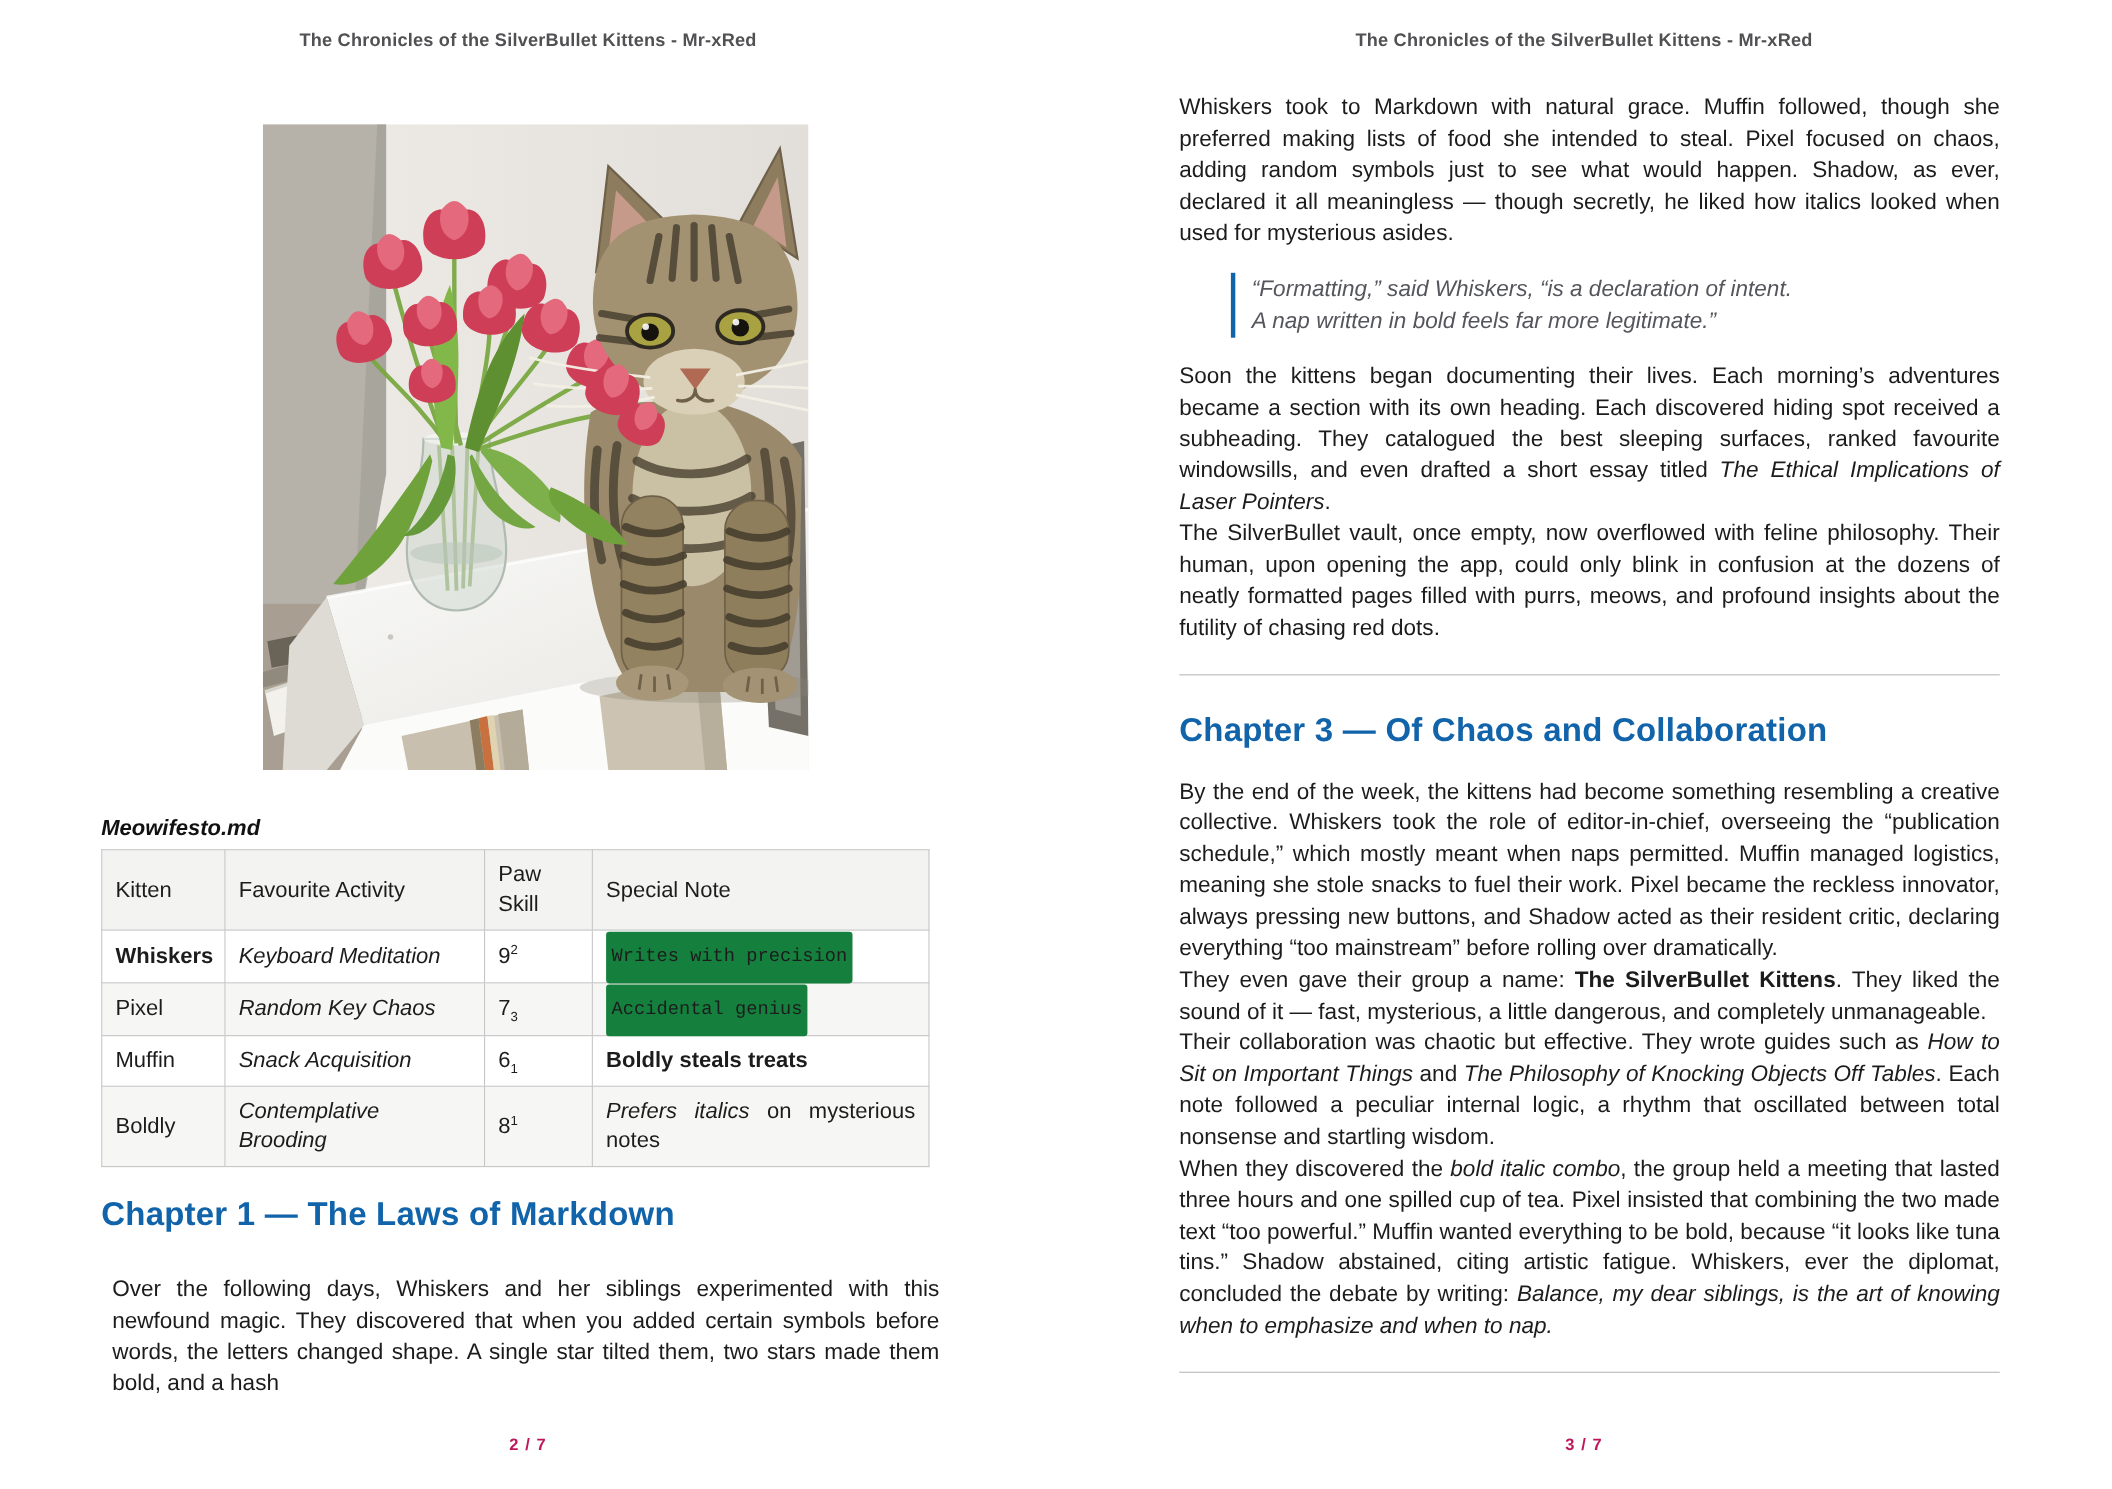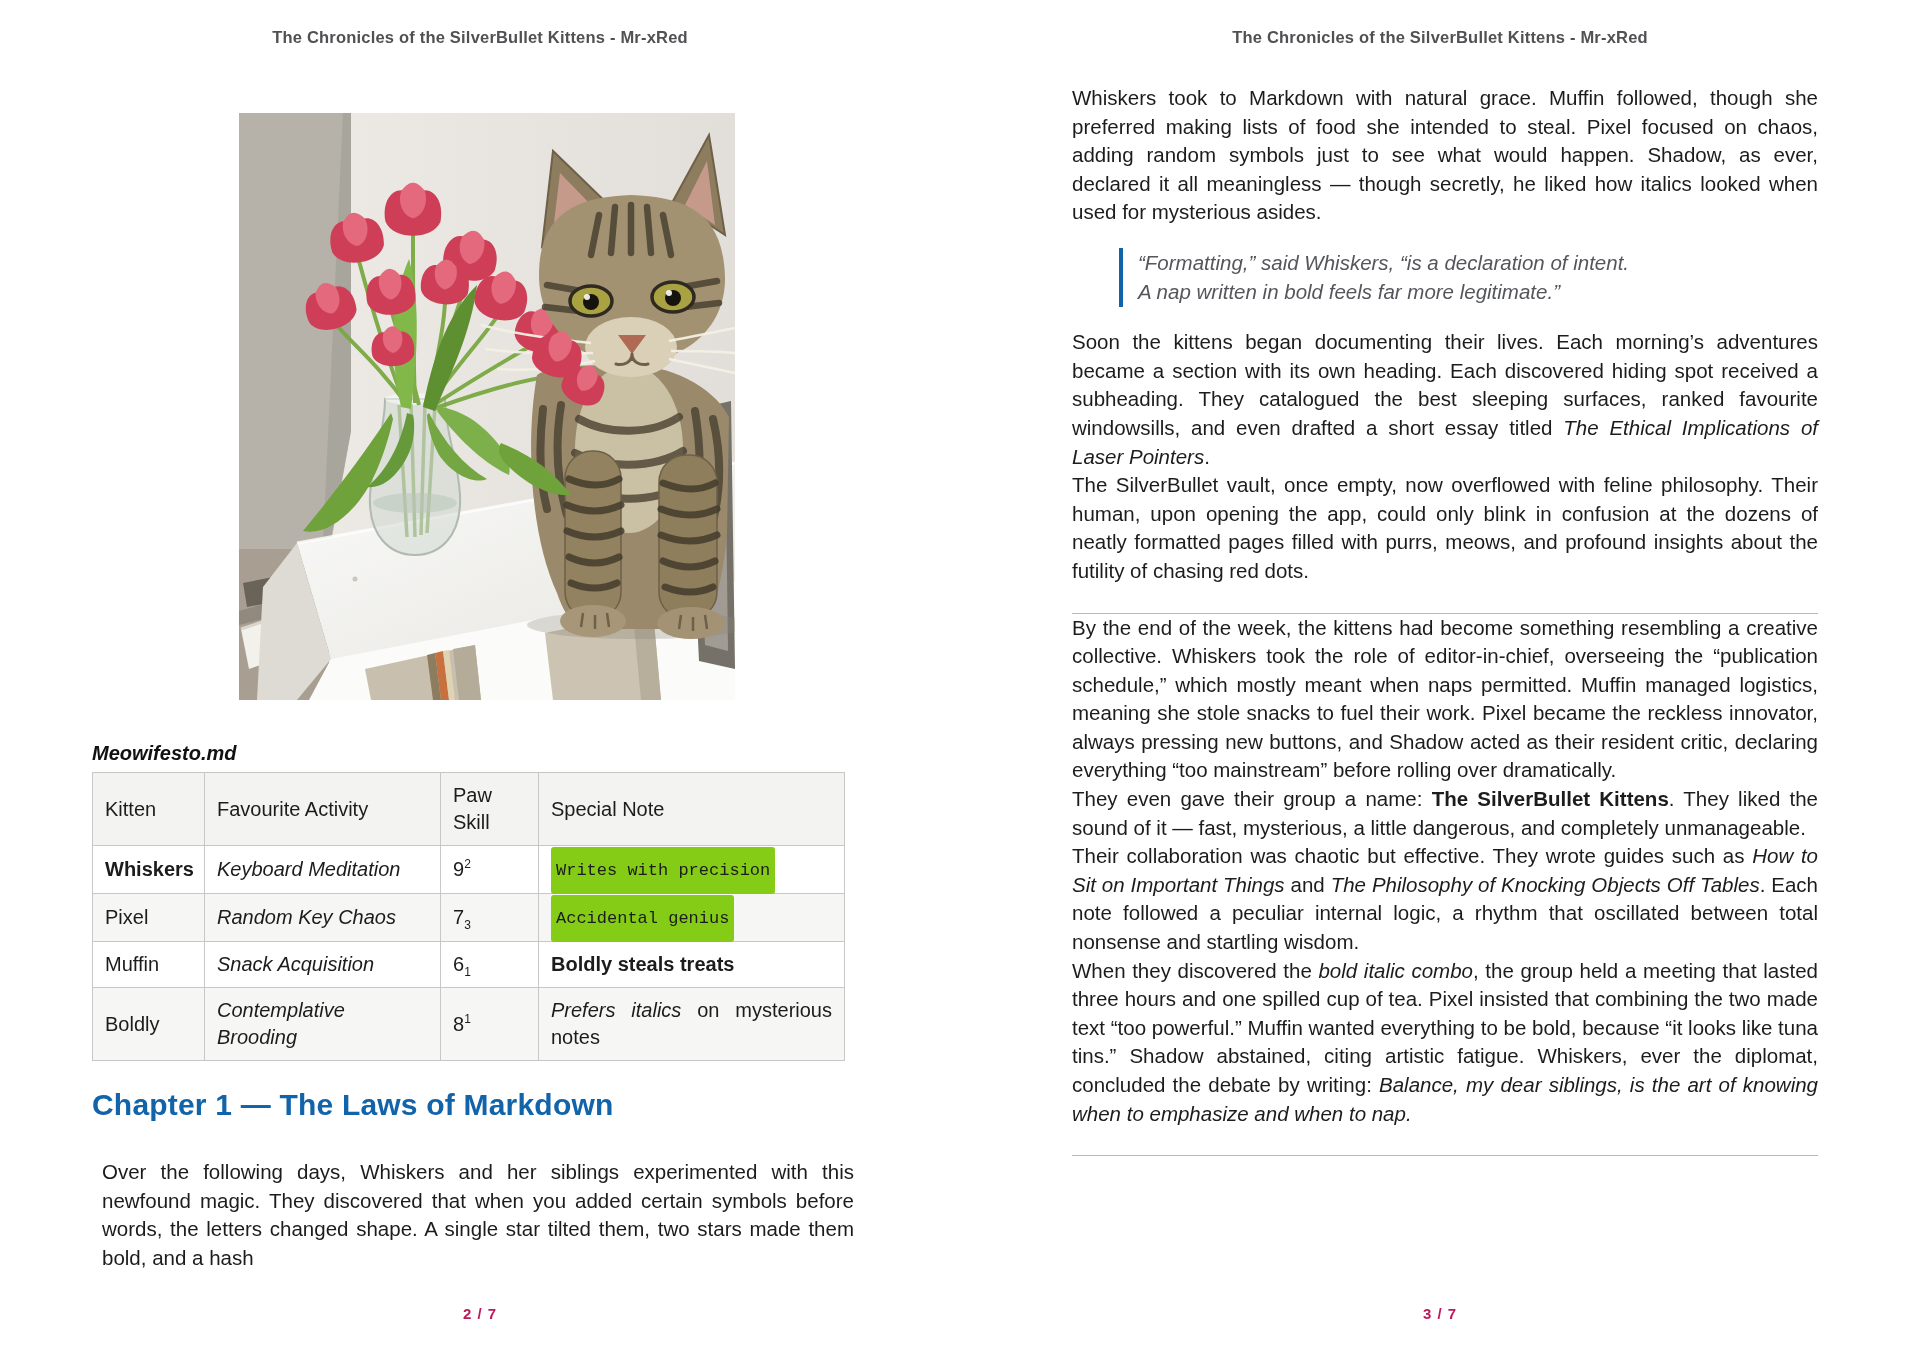--- a/index.html
+++ b/index.html
@@ -24,21 +24,21 @@
   .chapter{font-size:30px;line-height:34px;font-weight:bold;color:#1163aa;margin:0;letter-spacing:.2px;}
   #left-chapter{position:absolute;left:92px;top:1088px;}
   #left-paragraph{position:absolute;left:102px;top:1158px;width:752px;}
   .flow{position:absolute;left:112px;top:84px;width:746px;}
   .flow p{margin:0;}
   .flow blockquote{margin:21px 0 21px 47px;border-left:4px solid #1163aa;padding:1px 0 1px 15px;
     color:#55565c;font-size:20.5px;line-height:28.6px;font-style:italic;text-align:left;}
   .flow hr{border:none;border-top:1.5px solid #b9b9ba;margin:27px 0 0 0;}
   .flow .chapter{margin:34px 0 24px 0;}
   .i{font-style:italic;} .b{font-weight:bold;}
-  .code{font-family:"Liberation Mono","DejaVu Sans Mono",monospace;font-size:17px;background:#84cc16;
+  .code{font-family:"Liberation Mono","DejaVu Sans Mono",monospace;font-size:17px;background:#15803d;
     padding:14px 5px;border-radius:3px;white-space:nowrap;}
   sup,sub{font-size:12px;line-height:0;}
 </style>
 </head>
 <body>
 
 <div class="doc">
 
   <section class="page" id="page-left">
     <header class="page-header">The Chronicles of the SilverBullet Kittens - Mr-xRed</header>
@@ -249,20 +249,21 @@
   </section>
 
   <section class="page" id="page-right">
     <header class="page-header">The Chronicles of the SilverBullet Kittens - Mr-xRed</header>
     <div class="flow" id="right-flow">
         <p class="body-p"><span>Whiskers took to Markdown with natural grace. Muffin followed, though she preferred making lists of food she intended to steal. Pixel focused on chaos, adding random symbols just to see what would happen. Shadow, as ever, declared it all meaningless — though secretly, he liked how italics looked when used for mysterious asides.</span></p>
         <blockquote><span>“Formatting,” said Whiskers, “is a declaration of intent.</span><br><span>A nap written in bold feels far more legitimate.”</span></blockquote>
         <p class="body-p"><span>Soon the kittens began documenting their lives. Each morning’s adventures became a section with its own heading. Each discovered hiding spot received a subheading. They catalogued the best sleeping surfaces, ranked favourite windowsills, and even drafted a short essay titled </span><span class="i">The Ethical Implications of Laser Pointers</span><span>.</span></p>
         <p class="body-p"><span>The SilverBullet vault, once empty, now overflowed with feline philosophy. Their human, upon opening the app, could only blink in confusion at the dozens of neatly formatted pages filled with purrs, meows, and profound insights about the futility of chasing red dots.</span></p>
         <hr>
+        <h2 class="chapter">Chapter 3 — Of Chaos and Collaboration</h2>
         <p class="body-p"><span>By the end of the week, the kittens had become something resembling a creative collective. Whiskers took the role of editor-in-chief, overseeing the “publication schedule,” which mostly meant when naps permitted. Muffin managed logistics, meaning she stole snacks to fuel their work. Pixel became the reckless innovator, always pressing new buttons, and Shadow acted as their resident critic, declaring everything “too mainstream” before rolling over dramatically.</span></p>
         <p class="body-p"><span>They even gave their group a name: </span><span class="b">The SilverBullet Kittens</span><span>. They liked the sound of it — fast, mysterious, a little dangerous, and completely unmanageable.</span></p>
         <p class="body-p"><span>Their collaboration was chaotic but effective. They wrote guides such as </span><span class="i">How to Sit on Important Things</span><span> and </span><span class="i">The Philosophy of Knocking Objects Off Tables</span><span>. Each note followed a peculiar internal logic, a rhythm that oscillated between total nonsense and startling wisdom.</span></p>
         <p class="body-p"><span>When they discovered the </span><span class="i">bold italic combo</span><span>, the group held a meeting that lasted three hours and one spilled cup of tea. Pixel insisted that combining the two made text “too powerful.” Muffin wanted everything to be bold, because “it looks like tuna tins.” Shadow abstained, citing artistic fatigue. Whiskers, ever the diplomat, concluded the debate by writing: </span><span class="i">Balance, my dear siblings, is the art of knowing when to emphasize and when to nap.</span></p>
         <hr>
       </div>
     <footer class="page-footer">3 / 7</footer>
   </section>
 
 </div>

